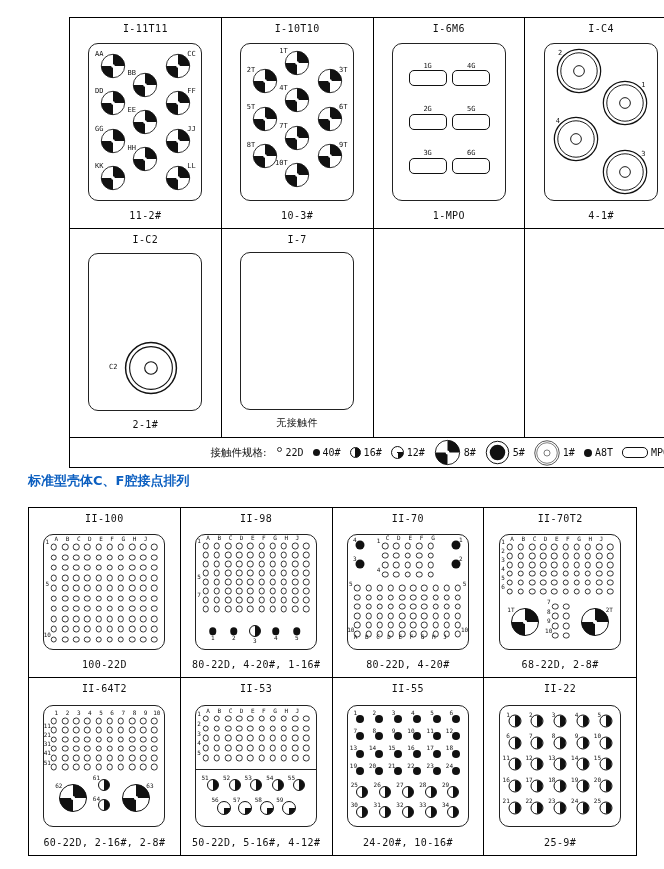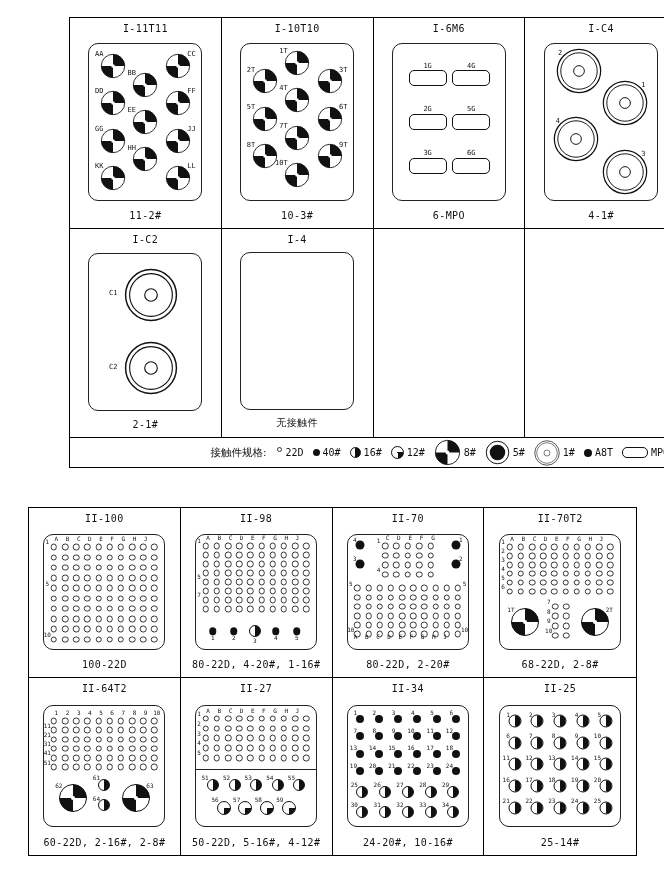--- a/index.html
+++ b/index.html
@@ -265,21 +265,21 @@
           </div>
           <div class="contact" style="left: 31%; top: 78%;">
             <span class="clabel lp-t">3G</span>
             <span class="slot" style="width: 38px; height: 16px;"></span>
           </div>
           <div class="contact" style="left: 70%; top: 78%;">
             <span class="clabel lp-t">6G</span>
             <span class="slot" style="width: 38px; height: 16px;"></span>
           </div>
         </div>
-        <div class="cell-caption">6-MPO</div>
+        <div class="cell-caption">1-MPO</div>
       </div>
       <div class="cell last-col">
         <div class="cell-title">I-C4</div>
         <div class="body" style="width: 114px; height: 158px;">
           <div class="contact" style="left: 30%; top: 17%;">
             <span class="clabel lp-tl">2</span>
             <svg viewBox="0 0 48 48" width="46" height="46">
               <circle cx="24" cy="24" r="22.6" fill="#fff" stroke="#111" stroke-width="1.3"></circle>
               <circle cx="24" cy="24" r="19" fill="none" stroke="#111" stroke-width="1"></circle>
               <circle cx="24" cy="24" r="5.6" fill="#fff" stroke="#111" stroke-width="1"></circle>
@@ -308,41 +308,33 @@
               <circle cx="24" cy="24" r="19" fill="none" stroke="#111" stroke-width="1"></circle>
               <circle cx="24" cy="24" r="5.6" fill="#fff" stroke="#111" stroke-width="1"></circle>
             </svg>
           </div>
         </div>
         <div class="cell-caption">4-1#</div>
       </div>
       <div class="cell">
         <div class="cell-title">I-C2</div>
         <div class="body" style="width: 114px; height: 158px;">
-          <div class="contact" style="left: 55%; top: 26%;">
-            <span class="clabel lp-l">C1</span>
-            <svg viewBox="0 0 48 48" width="54" height="54">
-              <circle cx="24" cy="24" r="22.6" fill="#fff" stroke="#111" stroke-width="1.3"></circle>
-              <circle cx="24" cy="24" r="19" fill="none" stroke="#111" stroke-width="1"></circle>
-              <circle cx="24" cy="24" r="5.6" fill="#fff" stroke="#111" stroke-width="1"></circle>
-            </svg>
-          </div>
           <div class="contact" style="left: 55%; top: 73%;">
             <span class="clabel lp-l">C2</span>
             <svg viewBox="0 0 48 48" width="54" height="54">
               <circle cx="24" cy="24" r="22.6" fill="#fff" stroke="#111" stroke-width="1.3"></circle>
               <circle cx="24" cy="24" r="19" fill="none" stroke="#111" stroke-width="1"></circle>
               <circle cx="24" cy="24" r="5.6" fill="#fff" stroke="#111" stroke-width="1"></circle>
             </svg>
           </div>
         </div>
         <div class="cell-caption">2-1#</div>
       </div>
       <div class="cell">
-        <div class="cell-title">I-4</div>
+        <div class="cell-title">I-7</div>
         <div class="body" style="width: 114px; height: 158px;"></div>
         <div class="cell-caption">无接触件</div>
       </div>
       <div class="cell"></div>
       <div class="cell last-col"></div>
       <div class="legend">
         <span class="legend-label">接触件规格:</span>
         <span class="legend-item">
           <span class="dot outline raise" style="height: 5px; width: 5px;"></span>
           <span class="legend-text">22D</span>
@@ -386,20 +378,21 @@
         <span class="legend-item">
           <span class="dot filled" style="height: 8px; width: 8px;"></span>
           <span class="legend-text">A8T</span>
         </span>
         <span class="legend-item">
           <span class="slot" style="width: 26px; height: 11px;"></span>
           <span class="legend-text">MPO</span>
         </span>
       </div>
     </div>
+  <div class="heading" style="color: rgb(12, 95, 192);">标准型壳体C、F腔接点排列</div>
   <div class="tbl bot-tbl" id="botTable">
       <div class="cell">
         <div class="cell-title">II-100</div>
         <div class="body" style="width: 122px; height: 116px;">
           <span class="gdot" style="left: 8%; top: 9%;"><span class="dot outline" style="height: 6.5px; width: 6.5px;"></span></span>
           <span class="gdot" style="left: 17.3%; top: 9%;"><span class="dot outline" style="height: 6.5px; width: 6.5px;"></span></span>
           <span class="gdot" style="left: 26.6%; top: 9%;"><span class="dot outline" style="height: 6.5px; width: 6.5px;"></span></span>
           <span class="gdot" style="left: 35.9%; top: 9%;"><span class="dot outline" style="height: 6.5px; width: 6.5px;"></span></span>
           <span class="gdot" style="left: 45.2%; top: 9%;"><span class="dot outline" style="height: 6.5px; width: 6.5px;"></span></span>
           <span class="gdot" style="left: 54.5%; top: 9%;"><span class="dot outline" style="height: 6.5px; width: 6.5px;"></span></span>
@@ -743,21 +736,21 @@
           <span class="glabel" style="left: 6.5%; top: 90.3%;">A</span>
           <span class="glabel" style="left: 15.8%; top: 90.3%;">B</span>
           <span class="glabel" style="left: 25.1%; top: 90.3%;">C</span>
           <span class="glabel" style="left: 34.4%; top: 90.3%;">D</span>
           <span class="glabel" style="left: 43.7%; top: 90.3%;">E</span>
           <span class="glabel" style="left: 53%; top: 90.3%;">F</span>
           <span class="glabel" style="left: 62.3%; top: 90.3%;">G</span>
           <span class="glabel" style="left: 71.6%; top: 90.3%;">H</span>
           <span class="glabel" style="left: 80.9%; top: 90.3%;">J</span>
         </div>
-        <div class="cell-caption">80-22D, 2-20#</div>
+        <div class="cell-caption">80-22D, 4-20#</div>
       </div>
       <div class="cell last-col">
         <div class="cell-title">II-70T2</div>
         <div class="body" style="width: 122px; height: 116px;">
           <span class="gdot" style="left: 8%; top: 9%;"><span class="dot outline" style="height: 6.5px; width: 6.5px;"></span></span>
           <span class="gdot" style="left: 17.3%; top: 9%;"><span class="dot outline" style="height: 6.5px; width: 6.5px;"></span></span>
           <span class="gdot" style="left: 26.6%; top: 9%;"><span class="dot outline" style="height: 6.5px; width: 6.5px;"></span></span>
           <span class="gdot" style="left: 35.9%; top: 9%;"><span class="dot outline" style="height: 6.5px; width: 6.5px;"></span></span>
           <span class="gdot" style="left: 45.2%; top: 9%;"><span class="dot outline" style="height: 6.5px; width: 6.5px;"></span></span>
           <span class="gdot" style="left: 54.5%; top: 9%;"><span class="dot outline" style="height: 6.5px; width: 6.5px;"></span></span>
@@ -964,21 +957,21 @@
               <circle cx="15" cy="15" r="13.5" fill="#fff" stroke="#111" stroke-width="1"></circle>
               <path d="M15 15 L15 1.5 A13.5 13.5 0 0 1 28.5 15 Z" fill="#111"></path>
               <path d="M15 15 L15 28.5 A13.5 13.5 0 0 1 1.5 15 Z" fill="#111"></path>
               <circle cx="15" cy="15" r="2.1" fill="#fff"></circle>
             </svg>
           </div>
         </div>
         <div class="cell-caption">60-22D, 2-16#, 2-8#</div>
       </div>
       <div class="cell no-bb">
-        <div class="cell-title">II-27</div>
+        <div class="cell-title">II-53</div>
         <div class="body" style="width: 122px; height: 122px;">
           <span class="gdot" style="left: 8%; top: 9%;"><span class="dot outline" style="height: 6.5px; width: 6.5px;"></span></span>
           <span class="gdot" style="left: 17.3%; top: 9%;"><span class="dot outline" style="height: 6.5px; width: 6.5px;"></span></span>
           <span class="gdot" style="left: 26.6%; top: 9%;"><span class="dot outline" style="height: 6.5px; width: 6.5px;"></span></span>
           <span class="gdot" style="left: 35.9%; top: 9%;"><span class="dot outline" style="height: 6.5px; width: 6.5px;"></span></span>
           <span class="gdot" style="left: 45.2%; top: 9%;"><span class="dot outline" style="height: 6.5px; width: 6.5px;"></span></span>
           <span class="gdot" style="left: 54.5%; top: 9%;"><span class="dot outline" style="height: 6.5px; width: 6.5px;"></span></span>
           <span class="gdot" style="left: 63.8%; top: 9%;"><span class="dot outline" style="height: 6.5px; width: 6.5px;"></span></span>
           <span class="gdot" style="left: 73.1%; top: 9%;"><span class="dot outline" style="height: 6.5px; width: 6.5px;"></span></span>
           <span class="gdot" style="left: 82.4%; top: 9%;"><span class="dot outline" style="height: 6.5px; width: 6.5px;"></span></span>
@@ -1071,21 +1064,21 @@
             <span class="quarter" style="height: 14px; width: 14px;"></span>
           </div>
           <div class="contact" style="left: 77%; top: 85%;">
             <span class="clabel lp-tl">59</span>
             <span class="quarter" style="height: 14px; width: 14px;"></span>
           </div>
         </div>
         <div class="cell-caption">50-22D, 5-16#, 4-12#</div>
       </div>
       <div class="cell no-bb">
-        <div class="cell-title">II-34</div>
+        <div class="cell-title">II-55</div>
         <div class="body" style="width: 122px; height: 122px;">
           <div class="contact" style="left: 10%; top: 11%;">
             <span class="clabel lp-tl">1</span>
             <span class="dot filled" style="height: 8px; width: 8px;"></span>
           </div>
           <div class="contact" style="left: 26%; top: 11%;">
             <span class="clabel lp-tl">2</span>
             <span class="dot filled" style="height: 8px; width: 8px;"></span>
           </div>
           <div class="contact" style="left: 42%; top: 11%;">
@@ -1213,21 +1206,21 @@
             <span class="half" style="height: 12px; width: 12px;"></span>
           </div>
           <div class="contact" style="left: 88%; top: 88.5%;">
             <span class="clabel lp-tl">34</span>
             <span class="half" style="height: 12px; width: 12px;"></span>
           </div>
         </div>
         <div class="cell-caption">24-20#, 10-16#</div>
       </div>
       <div class="cell last-col no-bb">
-        <div class="cell-title">II-25</div>
+        <div class="cell-title">II-22</div>
         <div class="body" style="width: 122px; height: 122px;">
           <div class="contact" style="left: 12%; top: 13%;">
             <span class="clabel lp-tl">1</span>
             <span class="half" style="height: 13px; width: 13px;"></span>
           </div>
           <div class="contact" style="left: 31%; top: 13%;">
             <span class="clabel lp-tl">2</span>
             <span class="half" style="height: 13px; width: 13px;"></span>
           </div>
           <div class="contact" style="left: 50%; top: 13%;">
@@ -1316,16 +1309,16 @@
           </div>
           <div class="contact" style="left: 69%; top: 85%;">
             <span class="clabel lp-tl">24</span>
             <span class="half" style="height: 13px; width: 13px;"></span>
           </div>
           <div class="contact" style="left: 88%; top: 85%;">
             <span class="clabel lp-tl">25</span>
             <span class="half" style="height: 13px; width: 13px;"></span>
           </div>
         </div>
-        <div class="cell-caption">25-14#</div>
+        <div class="cell-caption">25-9#</div>
       </div>
     </div>
 </div>
 
 </body></html>

